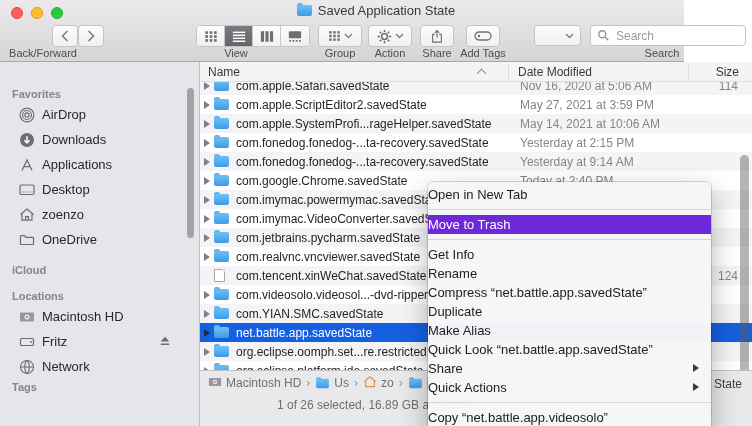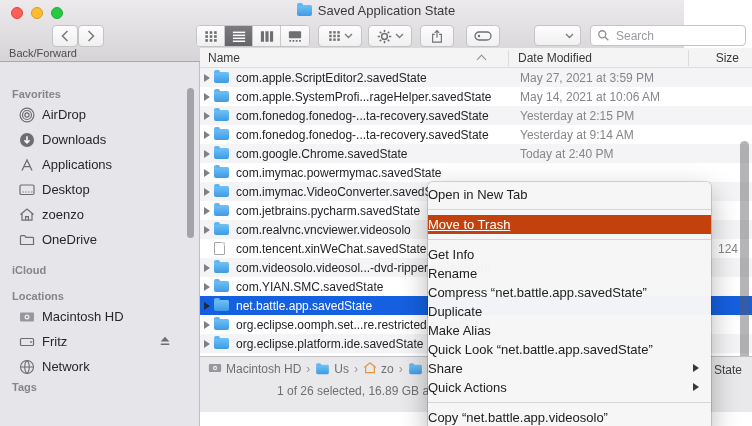--- a/index.html
+++ b/index.html
@@ -38,21 +38,21 @@
   .sidebar{position:absolute;left:0;top:62px;width:200px;height:364px;background:#e6e5ea;border-right:1px solid #c0bfc4;overflow:hidden;}
   .sb-inner{padding-top:24px;}
   .sb-head{height:16px;line-height:16px;padding-left:12px;font-size:11px;color:#85858a;font-weight:bold;}
   .sb-item{height:25px;display:flex;align-items:center;padding-left:18px;gap:7px;font-size:13px;color:#27272b;position:relative;}
   .sb-item .sbicon{width:17px;height:17px;display:flex;align-items:center;justify-content:center;flex:none;}
   .sb-item .eject{position:absolute;right:28px;top:6px;width:12px;height:12px;}
   .sb-gap10{margin-top:10px;} .sb-gap16{}
   .sb-scroll{position:absolute;right:5px;top:26px;width:7px;height:150px;border-radius:3.5px;background:rgba(110,110,115,.55);}
 
   
-  .content{position:absolute;left:200px;top:48px;width:552px;height:294px;background:#fff;padding-left:34px;}
+  .content{position:absolute;left:200px;top:62px;width:552px;height:294px;background:#fff;padding-left:34px;}
   .list-header{position:absolute;left:0;top:0;width:552px;height:20px;background:#f5f4f5;border-bottom:1px solid #dddcde;font-size:12px;color:#39393c;}
   .list-header .hname{position:absolute;left:8px;top:3px;}
   .list-header .hdate{position:absolute;left:318px;top:3px;}
   .list-header .hsize{position:absolute;right:13px;top:3px;}
   .hdiv{position:absolute;top:2px;width:1px;height:16px;background:#dcdbdd;}
   .sortcaret{position:absolute;left:278px;top:8px;width:7px;height:7px;border-top:1.6px solid #8b8b90;border-right:1.6px solid #8b8b90;transform:rotate(-45deg);}
   .rows{position:absolute;left:0;top:20px;width:552px;height:288px;overflow:hidden;}
   .row{display:grid;grid-template-columns:14px 22px 284px 178px 1fr;align-items:center;height:19px;font-size:12px;color:#242428;white-space:nowrap;}
   .row:nth-child(odd){background:#f4f4f6;}
   .row.clip{margin-top:-6px;}
@@ -73,21 +73,21 @@
   .crumb{display:flex;align-items:center;gap:4px;}
   .crumbsep{color:#97979b;}
   .crumbtail{position:absolute;right:10px;top:6px;font-size:12px;color:#404040;}
   .statustext{position:absolute;left:77px;top:27px;font-size:12px;color:#6f6f73;}
   .minifold{transform:scale(.85);}
 
   
   .menu{position:absolute;left:428px;top:182px;width:283px;background:rgba(246,246,247,.98);
     border-radius:5px;box-shadow:0 0 0 1px rgba(0,0,0,.14),0 10px 28px rgba(0,0,0,.3);padding:3px 0 6px 0;z-index:50;}
   .menu-item{position:relative;height:19px;line-height:19px;font-size:13px;color:#212124;white-space:nowrap;}
-  .menu-item.hl{background:#c2410c;color:#fff;text-decoration:underline;}
+  .menu-item.hl{background:#6d28d9;color:#fff;}
   .menu-sep{height:1px;background:rgba(0,0,0,.13);margin:5px 0;}
   .subarrow{position:absolute;right:12px;top:5px;width:0;height:0;border-left:6px solid #39393d;border-top:4.5px solid transparent;border-bottom:4.5px solid transparent;}
 </style>
 </head>
 <body>
 
 <div class="window">
 
   <div class="chrome">
     <div class="lights">
@@ -312,20 +312,31 @@
   <div class="content">
     <div class="list-header">
       <span class="hname">Name</span>
       <span class="sortcaret"></span>
       <span class="hdiv" style="left:308px;"></span>
       <span class="hdate">Date Modified</span>
       <span class="hdiv" style="left:488px;"></span>
       <span class="hsize">Size</span>
     </div>
     <div class="rows" id="rows">
+        <div class="row clip">
+          <span class="cdisc">
+            <span class="disc"></span>
+          </span>
+          <span class="cicon">
+            <span class="fold"></span>
+          </span>
+          <span class="fname">com.apple.Safari.savedState</span>
+          <span class="fdate">Nov 16, 2020 at 5:06 AM</span>
+          <span class="fsize">114</span>
+        </div>
         <div class="row">
           <span class="cdisc">
             <span class="disc"></span>
           </span>
           <span class="cicon">
             <span class="fold"></span>
           </span>
           <span class="fname">com.apple.ScriptEditor2.savedState</span>
           <span class="fdate">May 27, 2021 at 3:59 PM</span>
           <span class="fsize"></span>
@@ -407,21 +418,21 @@
           <span class="fdate"></span>
           <span class="fsize"></span>
         </div>
         <div class="row">
           <span class="cdisc">
             <span class="disc"></span>
           </span>
           <span class="cicon">
             <span class="fold"></span>
           </span>
-          <span class="fname">com.realvnc.vncviewer.videosolo</span>
+          <span class="fname">com.realvnc.vncviewer.savedState</span>
           <span class="fdate"></span>
           <span class="fsize"></span>
         </div>
         <div class="row">
           <span class="cdisc"></span>
           <span class="cicon">
             <span class="docicon"></span>
           </span>
           <span class="fname">com.tencent.xinWeChat.savedState</span>
           <span class="fdate"></span>

